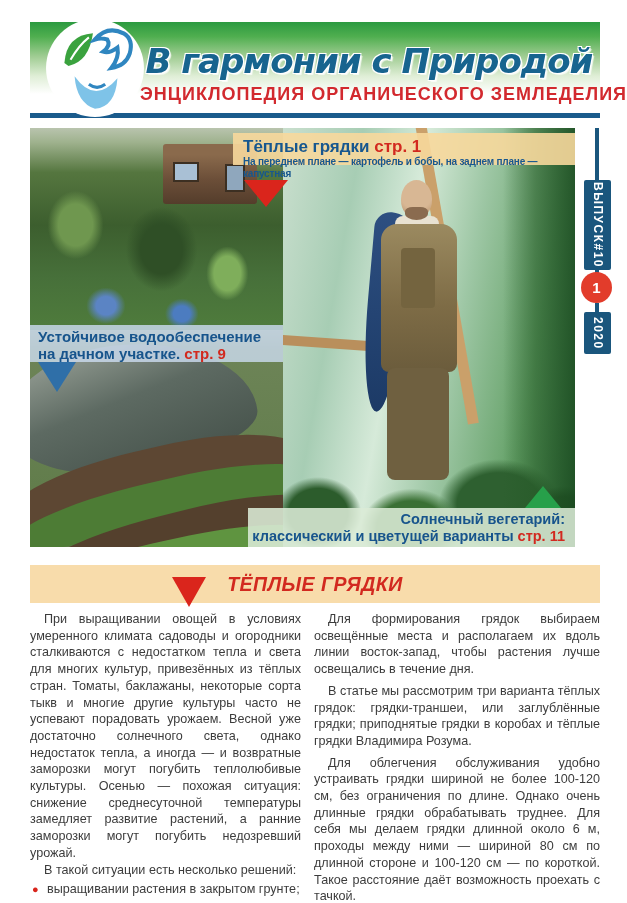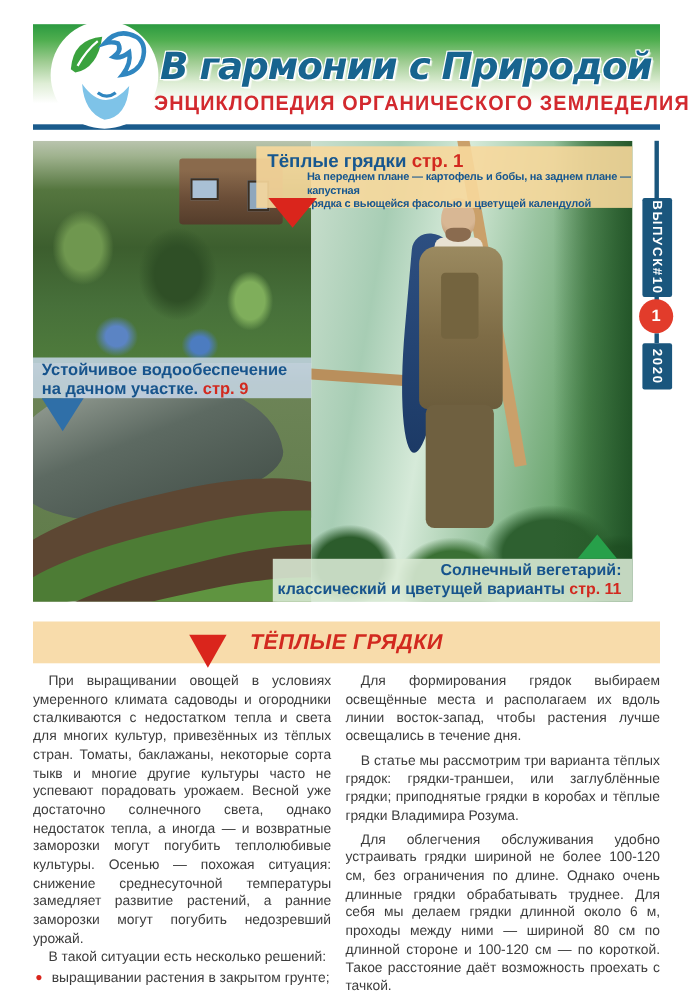--- a/index.html
+++ b/index.html
@@ -68,24 +68,24 @@
     background:
       radial-gradient(62px 52px at 12% 72%,#2c5c2c 0 48%,rgba(0,0,0,0) 70%),
       radial-gradient(72px 56px at 44% 84%,#3a7034 0 48%,rgba(0,0,0,0) 70%),
       radial-gradient(84px 62px at 74% 64%,#2e6030 0 50%,rgba(0,0,0,0) 72%),
       radial-gradient(52px 46px at 96% 78%,#275427 0 52%,rgba(0,0,0,0) 75%);}
   .gh-right{position:absolute;right:0;top:0;width:72px;height:100%;
     background:linear-gradient(90deg,rgba(0,0,0,0) 0%,rgba(38,90,40,.55) 45%,rgba(26,74,32,.85) 100%);}
 
   
   .cap{position:absolute;z-index:5;}
-  .cap-top{left:203px;top:5px;width:342px;height:56px;background:rgba(247,216,156,.9);
+  .cap-top{left:203px;top:5px;width:342px;height:32px;background:rgba(247,216,156,.9);
     padding:4px 0 0 10px;box-sizing:border-box;}
   .cap-top-title{font-size:17px;font-weight:bold;color:#17578f;line-height:19px;}
-  .cap-top-desc{font-size:10px;font-weight:bold;color:#17578f;line-height:12px;letter-spacing:-.2px;margin-left:36px;}
+  .cap-top-desc{font-size:10px;font-weight:bold;color:#17578f;line-height:12px;letter-spacing:-.2px;}
   .red{color:#d2291f;}
   .cap-water{left:0;top:197px;width:253px;height:37px;background:rgba(202,219,238,.82);
     padding:3px 0 0 8px;box-sizing:border-box;}
   .cap-water .ln{font-size:15px;font-weight:bold;color:#17548c;line-height:17px;}
   .cap-veg{left:218px;top:380px;width:327px;height:57px;background:rgba(219,234,214,.88);
     padding:3px 10px 0 0;box-sizing:border-box;text-align:right;}
   .cap-veg .ln{font-size:14.5px;font-weight:bold;color:#17548c;line-height:17px;}
 
   .tri{position:absolute;width:0;height:0;z-index:6;}
   .tri-red-top{left:214px;top:52px;border-left:22px solid transparent;border-right:22px solid transparent;border-top:27px solid #da251c;}
@@ -161,21 +161,20 @@
       <div class="gh-right"></div>
     </div>
 
     <div class="cap cap-top">
       <div class="cap-top-title">
         <span>Тёплые грядки</span>
         <span class="red">стр. 1</span>
       </div>
       <div class="cap-top-desc">
         <span>На переднем плане — картофель и бобы, на заднем плане — капустная</span><br>
-        <span>грядка с вьющейся фасолью и цветущей календулой</span>
       </div>
     </div>
     <div class="tri tri-red-top"></div>
 
     <div class="cap cap-water">
       <div class="ln">Устойчивое водообеспечение</div>
       <div class="ln">
         <span>на дачном участке.</span>
         <span class="red">стр. 9</span>
       </div>

